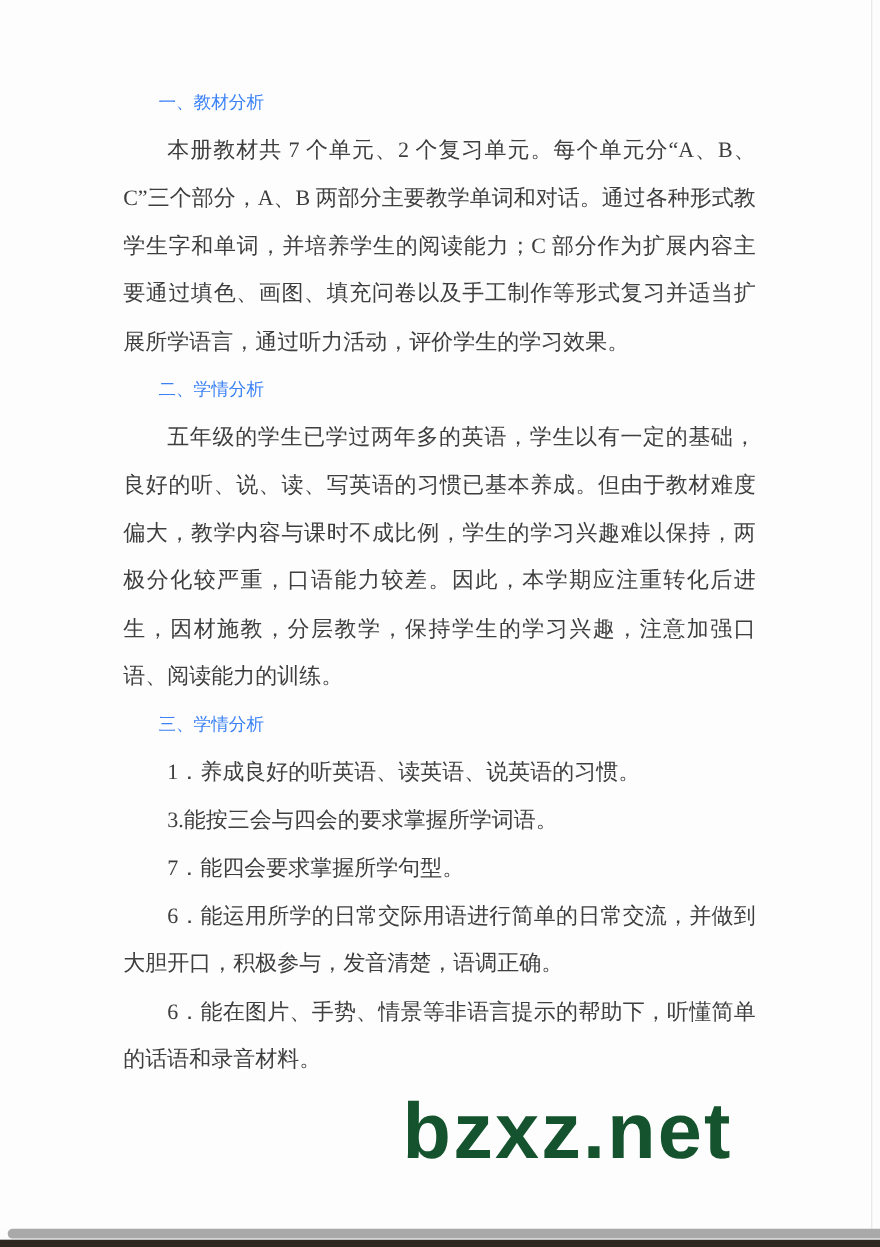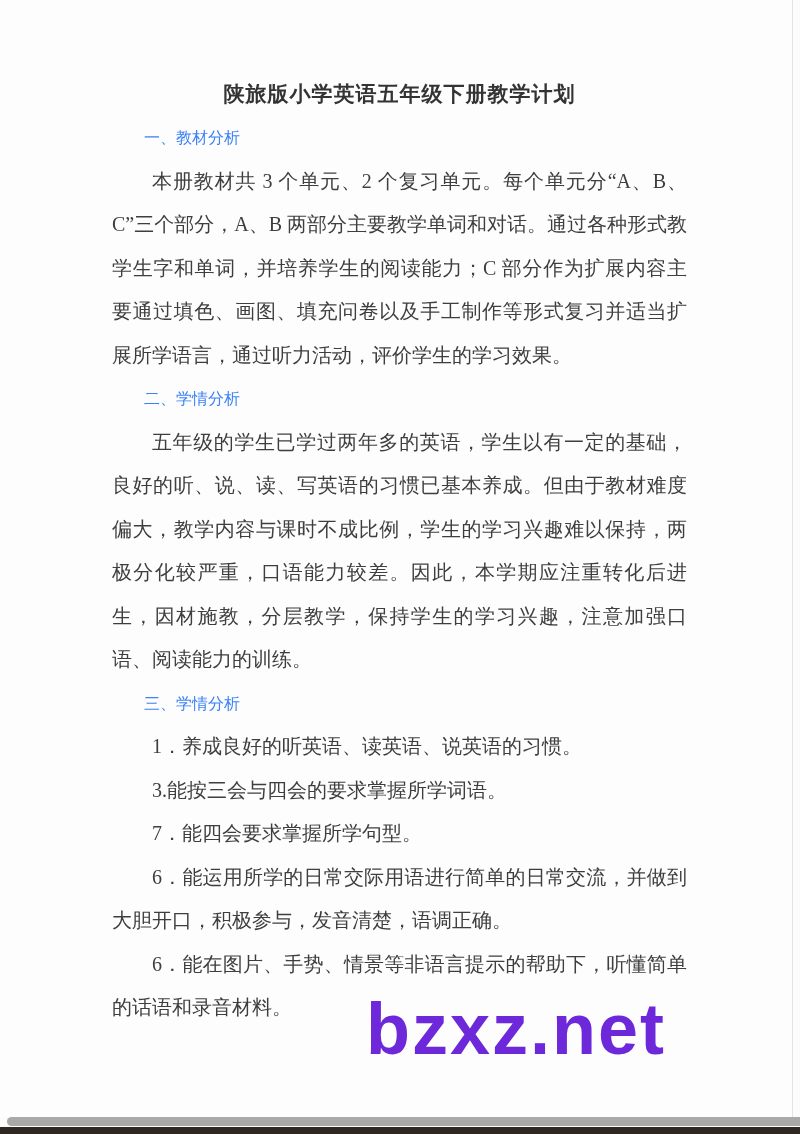--- a/index.html
+++ b/index.html
@@ -51,21 +51,21 @@
     text-justify: inter-ideograph;
   }
   
   .watermark {
     position: absolute;
     left: 366px; top: 988px;
     font-family: "Liberation Sans", "DejaVu Sans", sans-serif;
     font-size: 72px;
     font-weight: bold;
     letter-spacing: 2px;
-    color: #6d28d9;
+    color: #14532d;
     z-index: 0;
     pointer-events: none;
     user-select: none;
   }
   .page-content { position: relative; z-index: 1; }
   
   .hscrollbar {
     position: absolute;
     left: 0; bottom: 7px;
     width: 800px; height: 11px;
@@ -92,25 +92,24 @@
 </style>
 </head>
 <body>
 
 <div class="viewport">
 
   <div class="page">
     <div class="watermark">bzxz.net</div>
 
     <div class="page-content">
-      <h1 class="doc-title">陕旅版小学英语五年级下册教学计划</h1>
 
       <div>
         <p class="sec-heading">一、教材分析</p>
-        <p class="para">本册教材共 3 个单元、2 个复习单元。每个单元分“A、B、C”三个部分，A、B 两部分主要教学单词和对话。通过各种形式教学生字和单词，并培养学生的阅读能力；C 部分作为扩展内容主要通过填色、画图、填充问卷以及手工制作等形式复习并适当扩展所学语言，通过听力活动，评价学生的学习效果。</p>
+        <p class="para">本册教材共 7 个单元、2 个复习单元。每个单元分“A、B、C”三个部分，A、B 两部分主要教学单词和对话。通过各种形式教学生字和单词，并培养学生的阅读能力；C 部分作为扩展内容主要通过填色、画图、填充问卷以及手工制作等形式复习并适当扩展所学语言，通过听力活动，评价学生的学习效果。</p>
       </div>
 
       <div>
         <p class="sec-heading">二、学情分析</p>
         <p class="para">五年级的学生已学过两年多的英语，学生以有一定的基础，良好的听、说、读、写英语的习惯已基本养成。但由于教材难度偏大，教学内容与课时不成比例，学生的学习兴趣难以保持，两极分化较严重，口语能力较差。因此，本学期应注重转化后进生，因材施教，分层教学，保持学生的学习兴趣，注意加强口语、阅读能力的训练。</p>
       </div>
 
       <div>
         <p class="sec-heading">三、学情分析</p>
         <p class="para">1．养成良好的听英语、读英语、说英语的习惯。</p>

